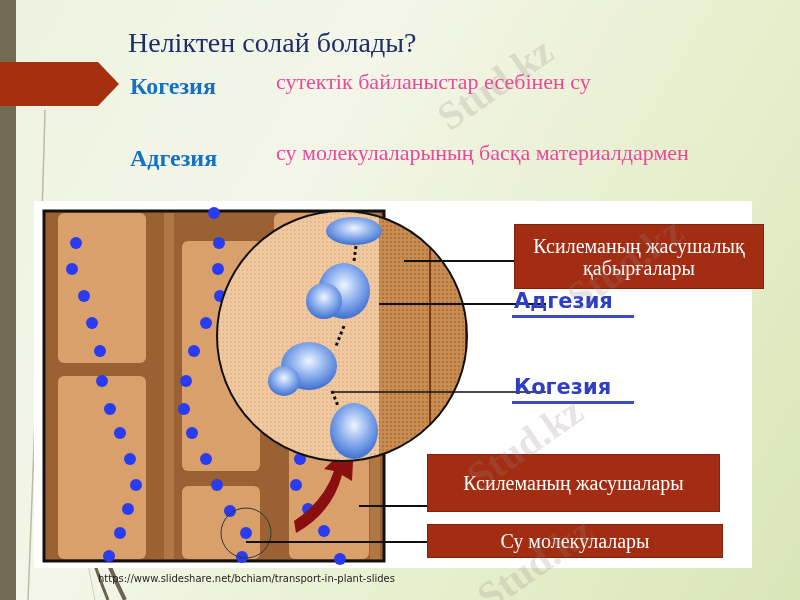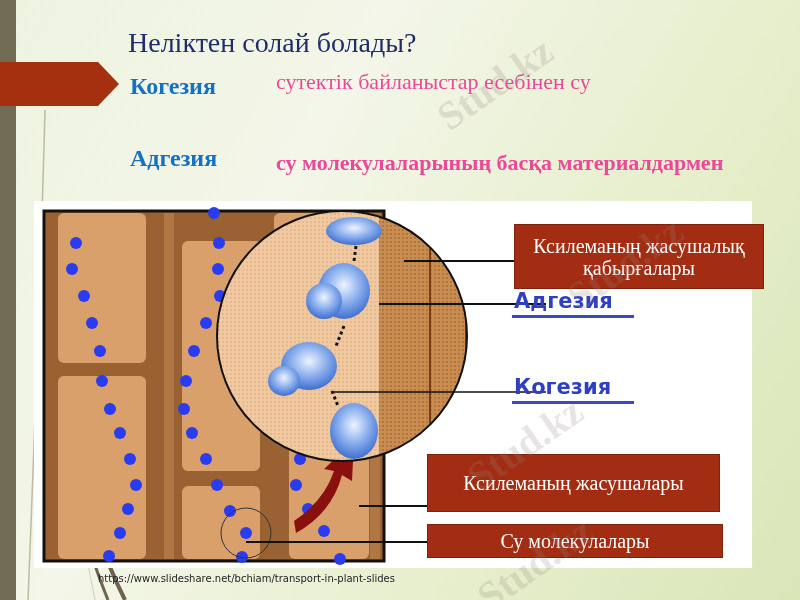--- a/index.html
+++ b/index.html
@@ -64,21 +64,21 @@
 <div class="arrow-tab"></div>
 
 <div class="title">Неліктен солай болады?</div>
 
 <div class="term" style="top:73px;">Когезия</div>
 <div class="def" style="top:67px;">
   <div>сутектік байланыстар есебінен су</div>
 </div>
 
 <div class="term" style="top:145px;">Адгезия</div>
-<div class="def" style="top:148px;font-weight:bold;">
+<div class="def" style="top:138px;">
   <div>су молекулаларының басқа материалдармен</div>
 </div>
 
 <div class="diagram">
   <svg class="figure" width="718" height="367" viewBox="0 0 718 367">
     <defs>
       <pattern id="dots" width="4" height="4" patternUnits="userSpaceOnUse">
         <rect width="4" height="4" fill="#f0c9a0"></rect>
         <circle cx="1" cy="1" r="0.8" fill="#d8a574"></circle>
       </pattern>

